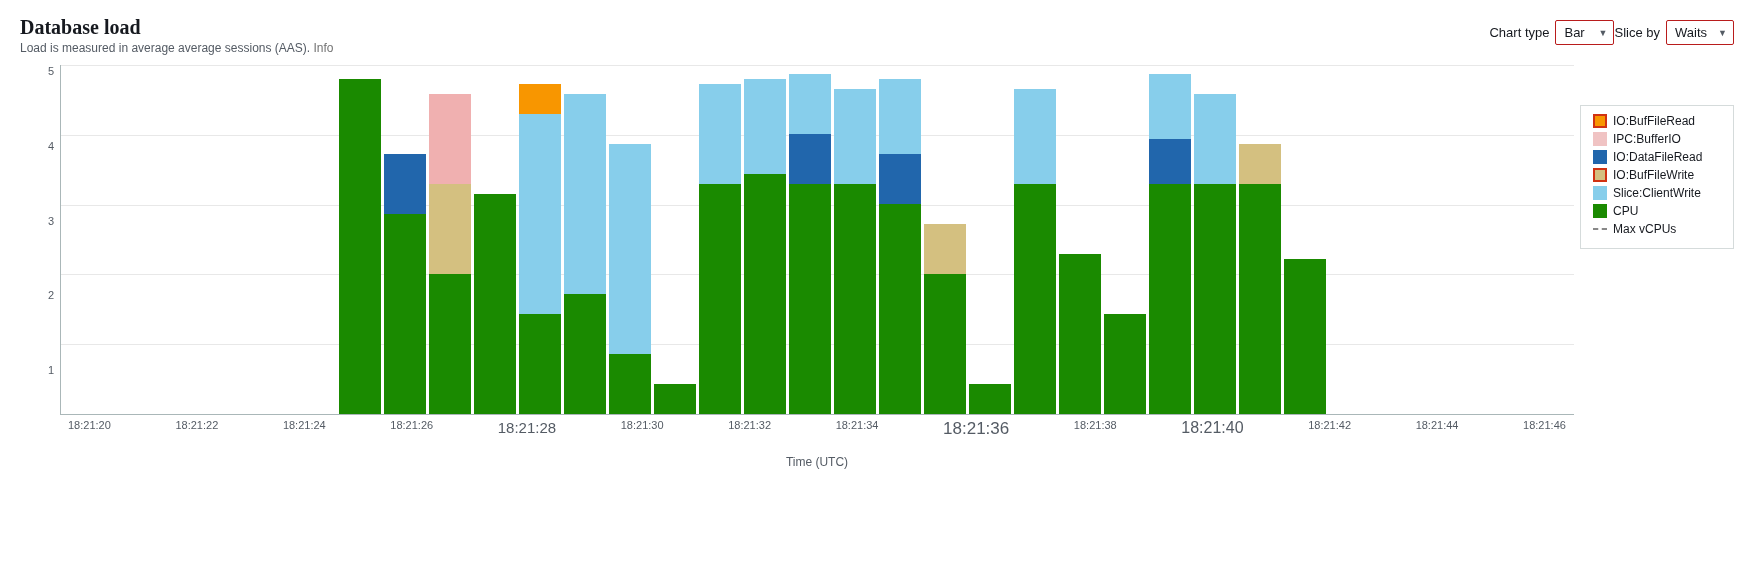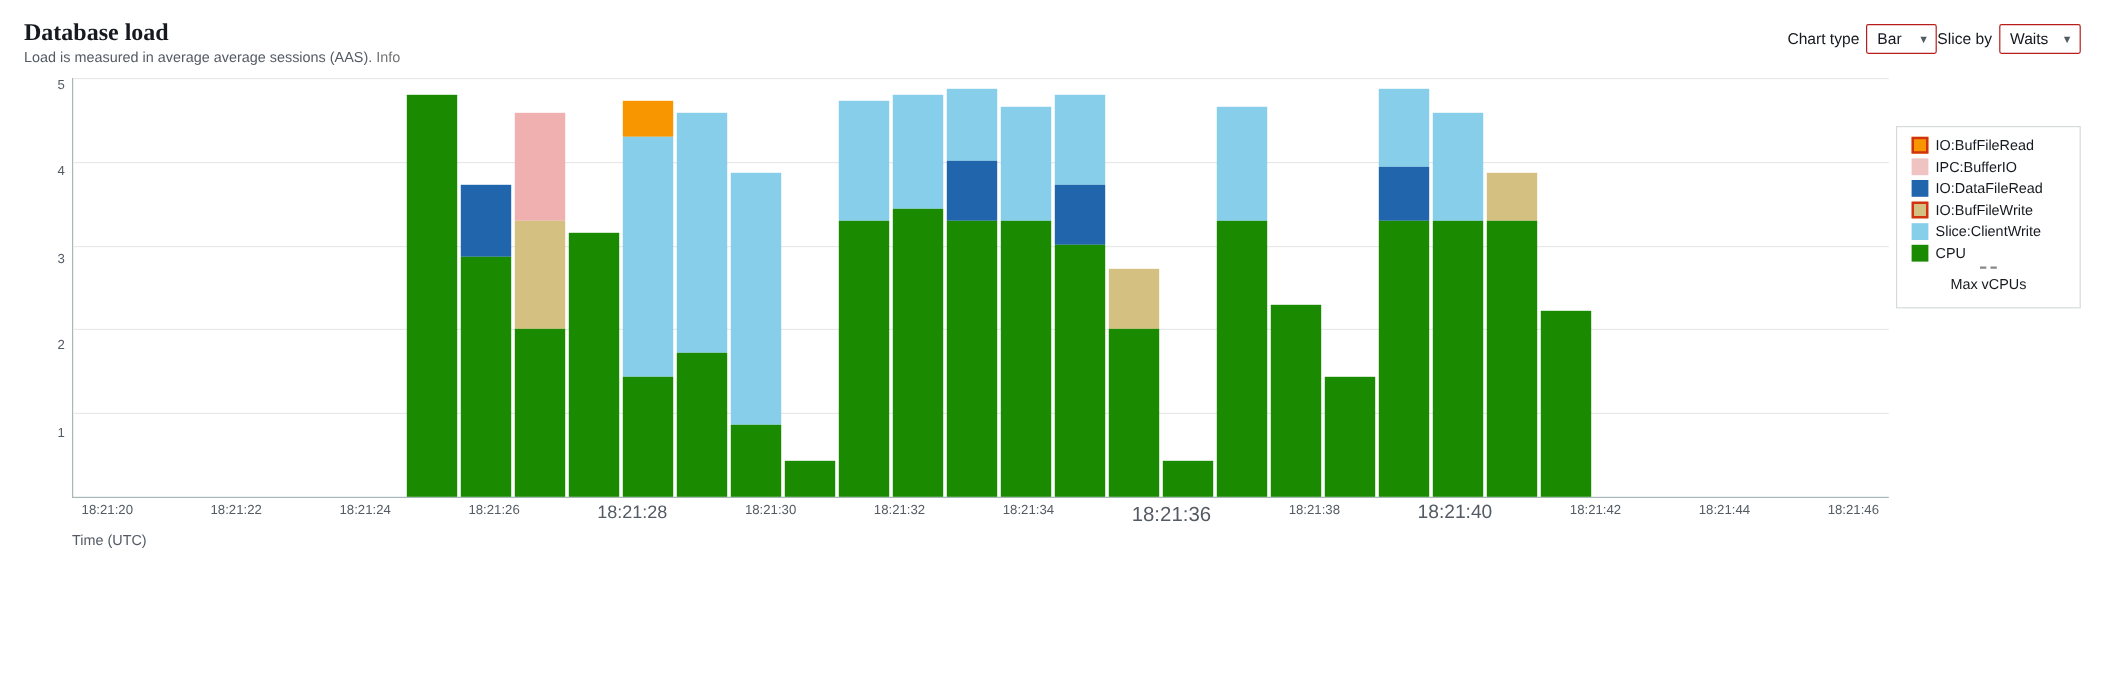--- a/index.html
+++ b/index.html
@@ -17,27 +17,27 @@
     .select-wrapper::after { content: '▼'; font-size: 9px; position: absolute; right: 7px; top: 50%; transform: translateY(-50%); pointer-events: none; color: #545b64; }
     .checkbox-row { display: flex; align-items: center; gap: 6px; margin-bottom: 12px; }
     .checkbox-row input[type=checkbox] { width: 14px; height: 14px; accent-color: #0073bb; cursor: pointer; }
     .checkbox-label { font-size: 13px; }
     .chart-section { position: relative; }
     .chart-title { font-size: 13px; font-weight: 600; margin-bottom: 8px; }
     .chart-area { display: flex; position: relative; }
     .y-axis { display: flex; flex-direction: column; justify-content: space-between; align-items: flex-end; padding-right: 6px; padding-bottom: 30px; width: 40px; min-height: 380px; }
     .y-tick { font-size: 11px; color: #545b64; }
     .x-tick { font-size: 11px; color: #545b64; text-align: center; }
-    .x-label { font-size: 12px; color: #545b64; margin-top: 4px; font-weight: 500; }
+    .x-label { text-align: center; font-size: 12px; color: #545b64; margin-top: 16px; font-weight: 500; }
     .legend { position: absolute; right: 0; top: 0; background: #fff; border: 1px solid #d5dbdb; padding: 8px 12px; min-width: 140px; }
     .legend-item { display: flex; align-items: center; gap: 6px; margin-bottom: 4px; font-size: 12px; }
     .legend-item:last-child { margin-bottom: 0; }
     .legend-color { width: 14px; height: 14px; flex-shrink: 0; border: 1px solid transparent; }
     .legend-item.highlighted .legend-color { border: 2px solid #d13212; }
-    .legend-dashed { display: flex; align-items: center; gap: 6px; margin-bottom: 4px; font-size: 12px; flex-direction: column; }
+    .legend-dashed { display: flex; align-items: center; gap: 6px; margin-bottom: 4px; font-size: 12px; }
     .legend-dash-line { width: 14px; height: 2px; border-top: 2px dashed #888; }
   </style>
 </head>
 <body>
 
 <div class="page">
 
   <div class="header">
     <div class="header-left">
       <h1>Database load</h1>

